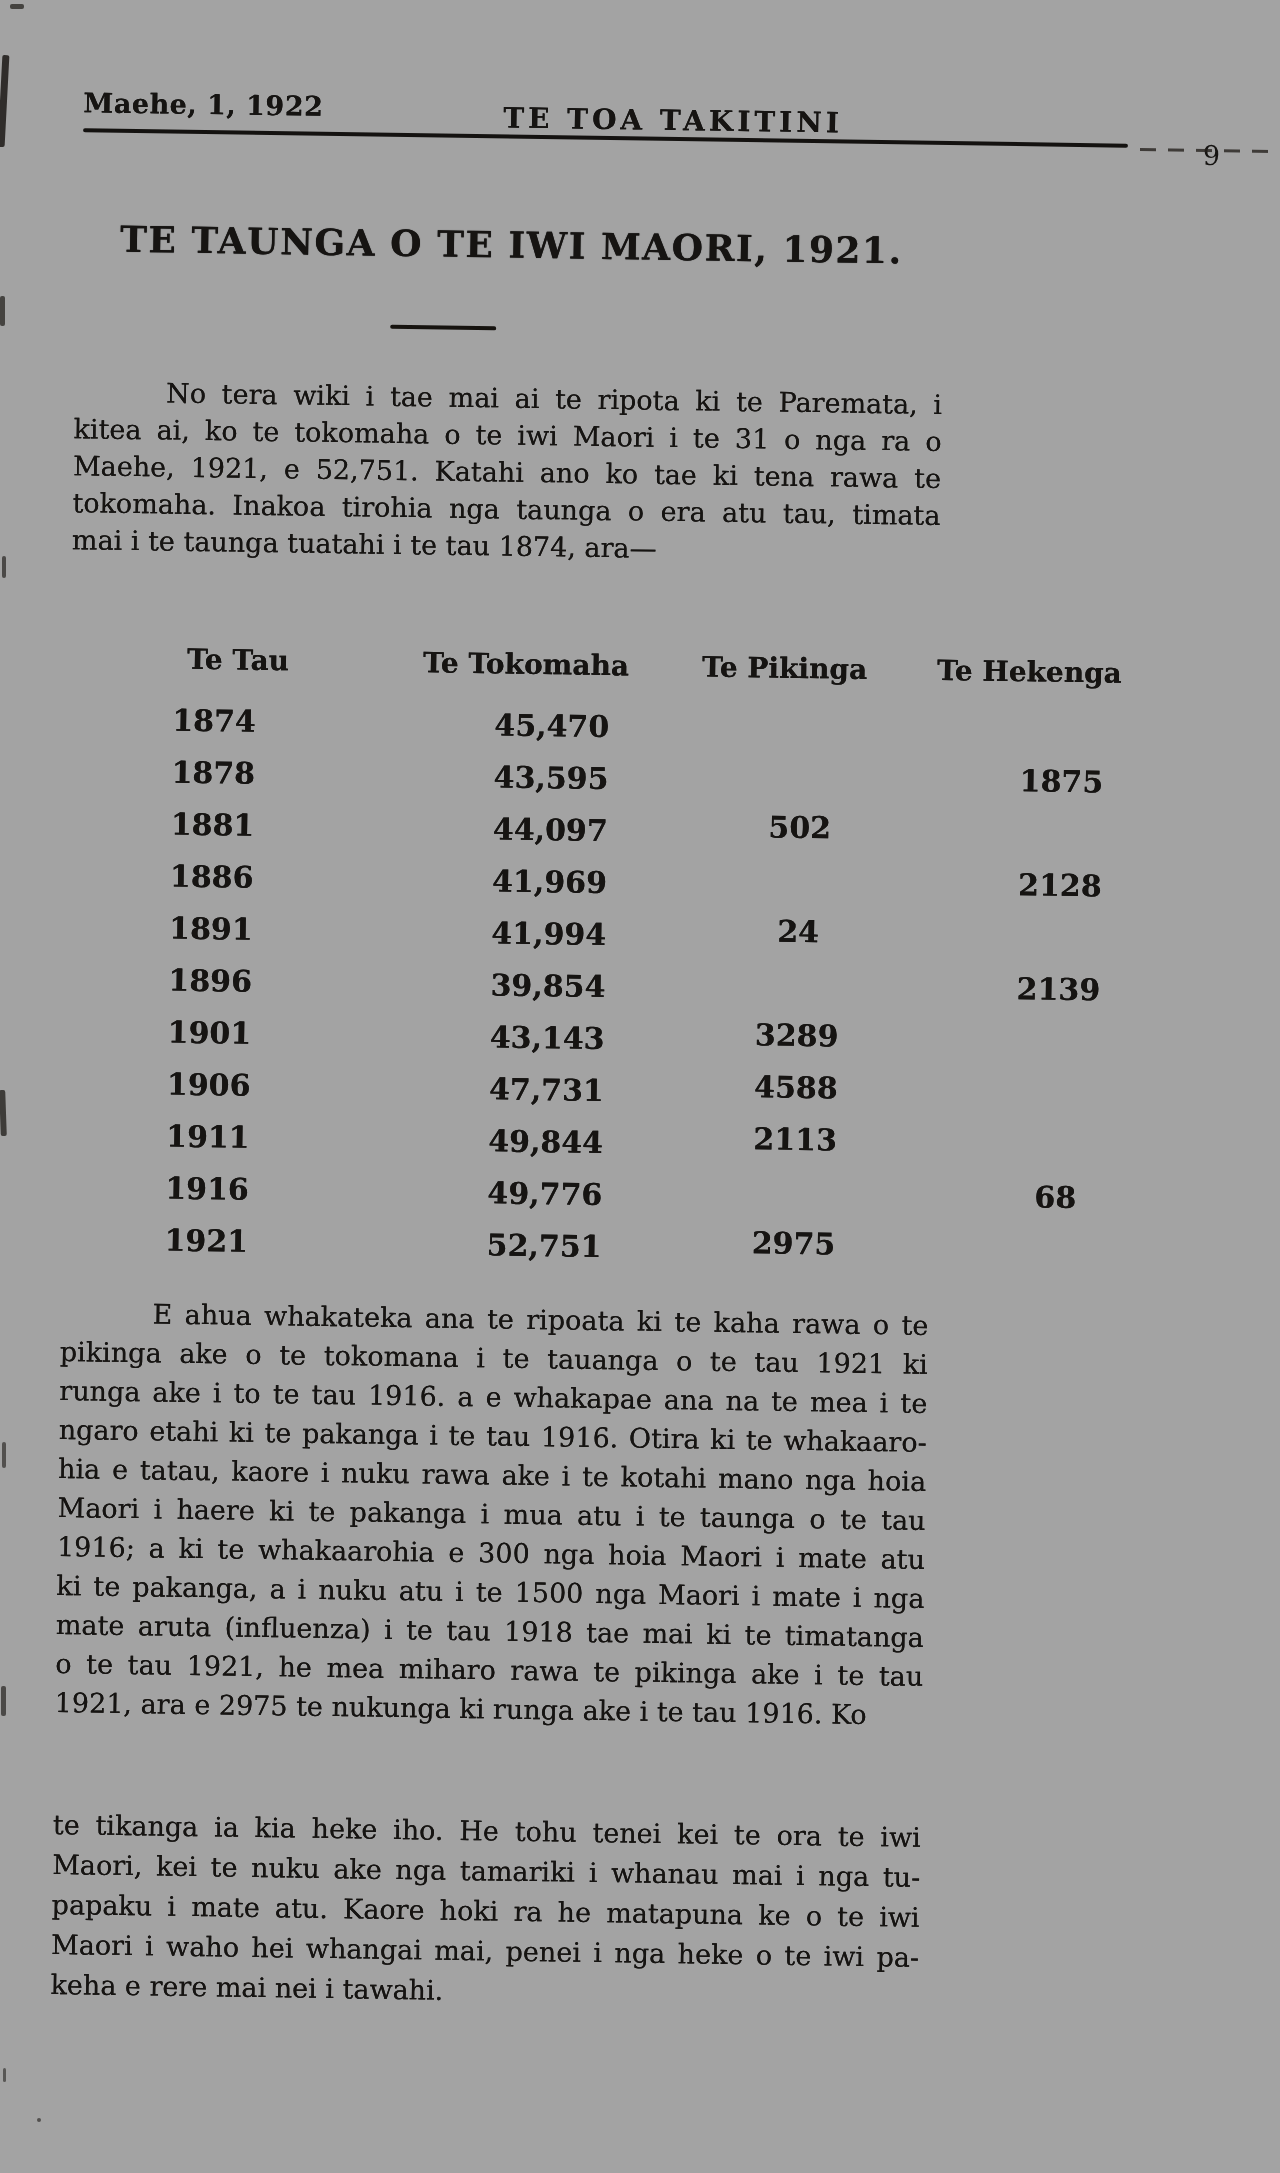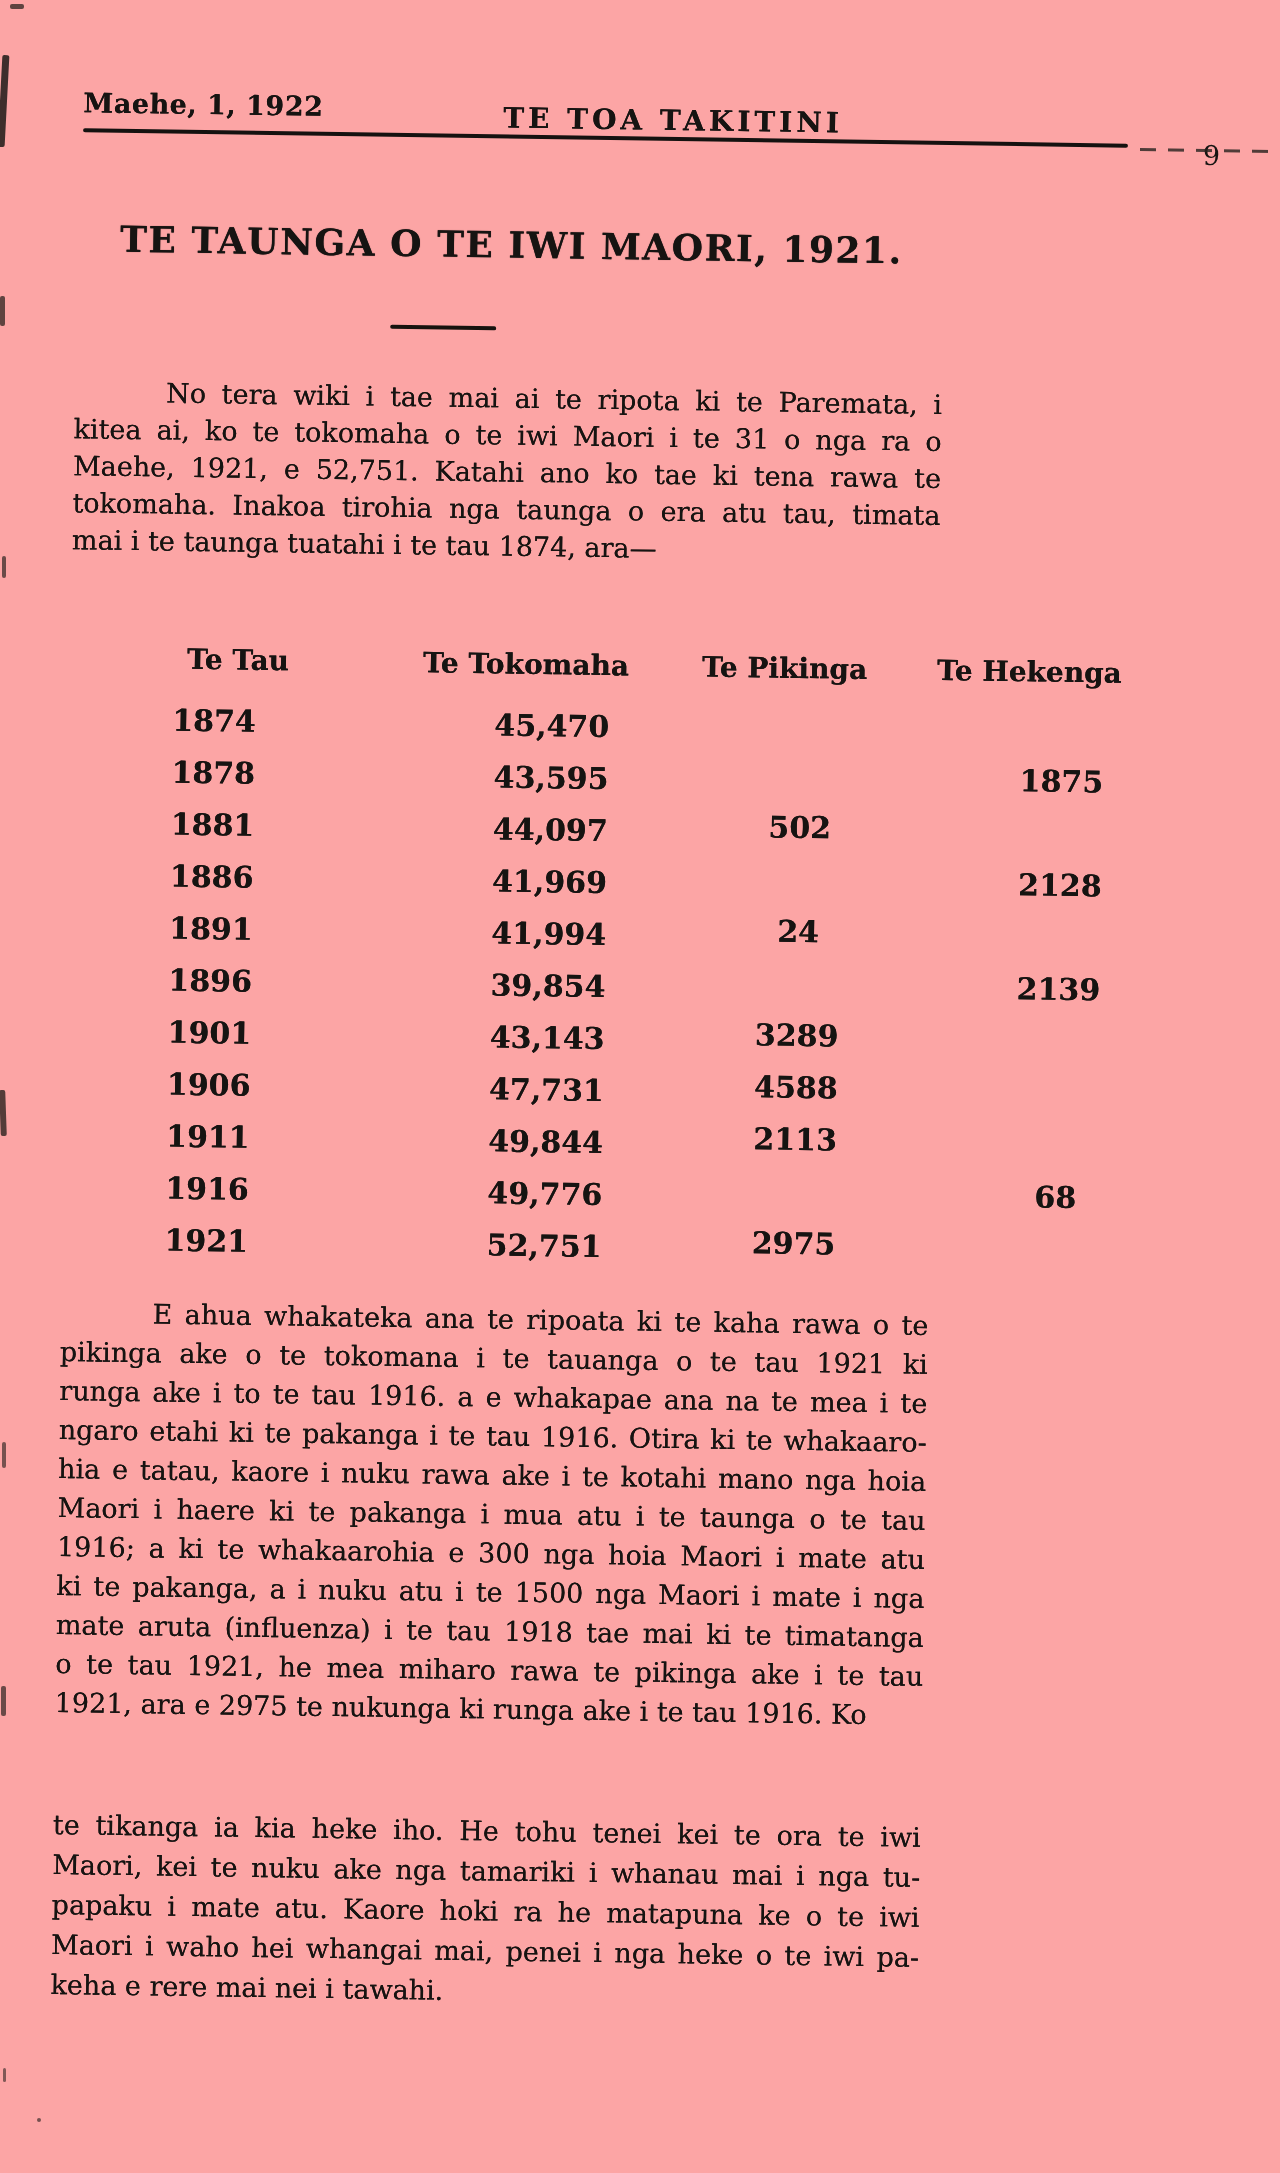--- a/index.html
+++ b/index.html
@@ -1,20 +1,20 @@
 <!DOCTYPE html>
 <html><head>
 <meta charset="utf-8">
 <style>
   html,body{margin:0;padding:0;background:#e8e8e6;}
   .page{
     position:relative;
     width:1280px;height:2173px;
     margin:0 auto;
-    background:#fca5a5;
+    background:#a3a3a3;
     overflow:hidden;
     font-family:"DejaVu Serif","Liberation Serif",serif;
     color:#161412;
   }
   .content{
     position:absolute;left:0;top:0;width:1280px;height:2173px;
     transform:rotate(0.85deg);
     transform-origin:0 0;
   }
   

